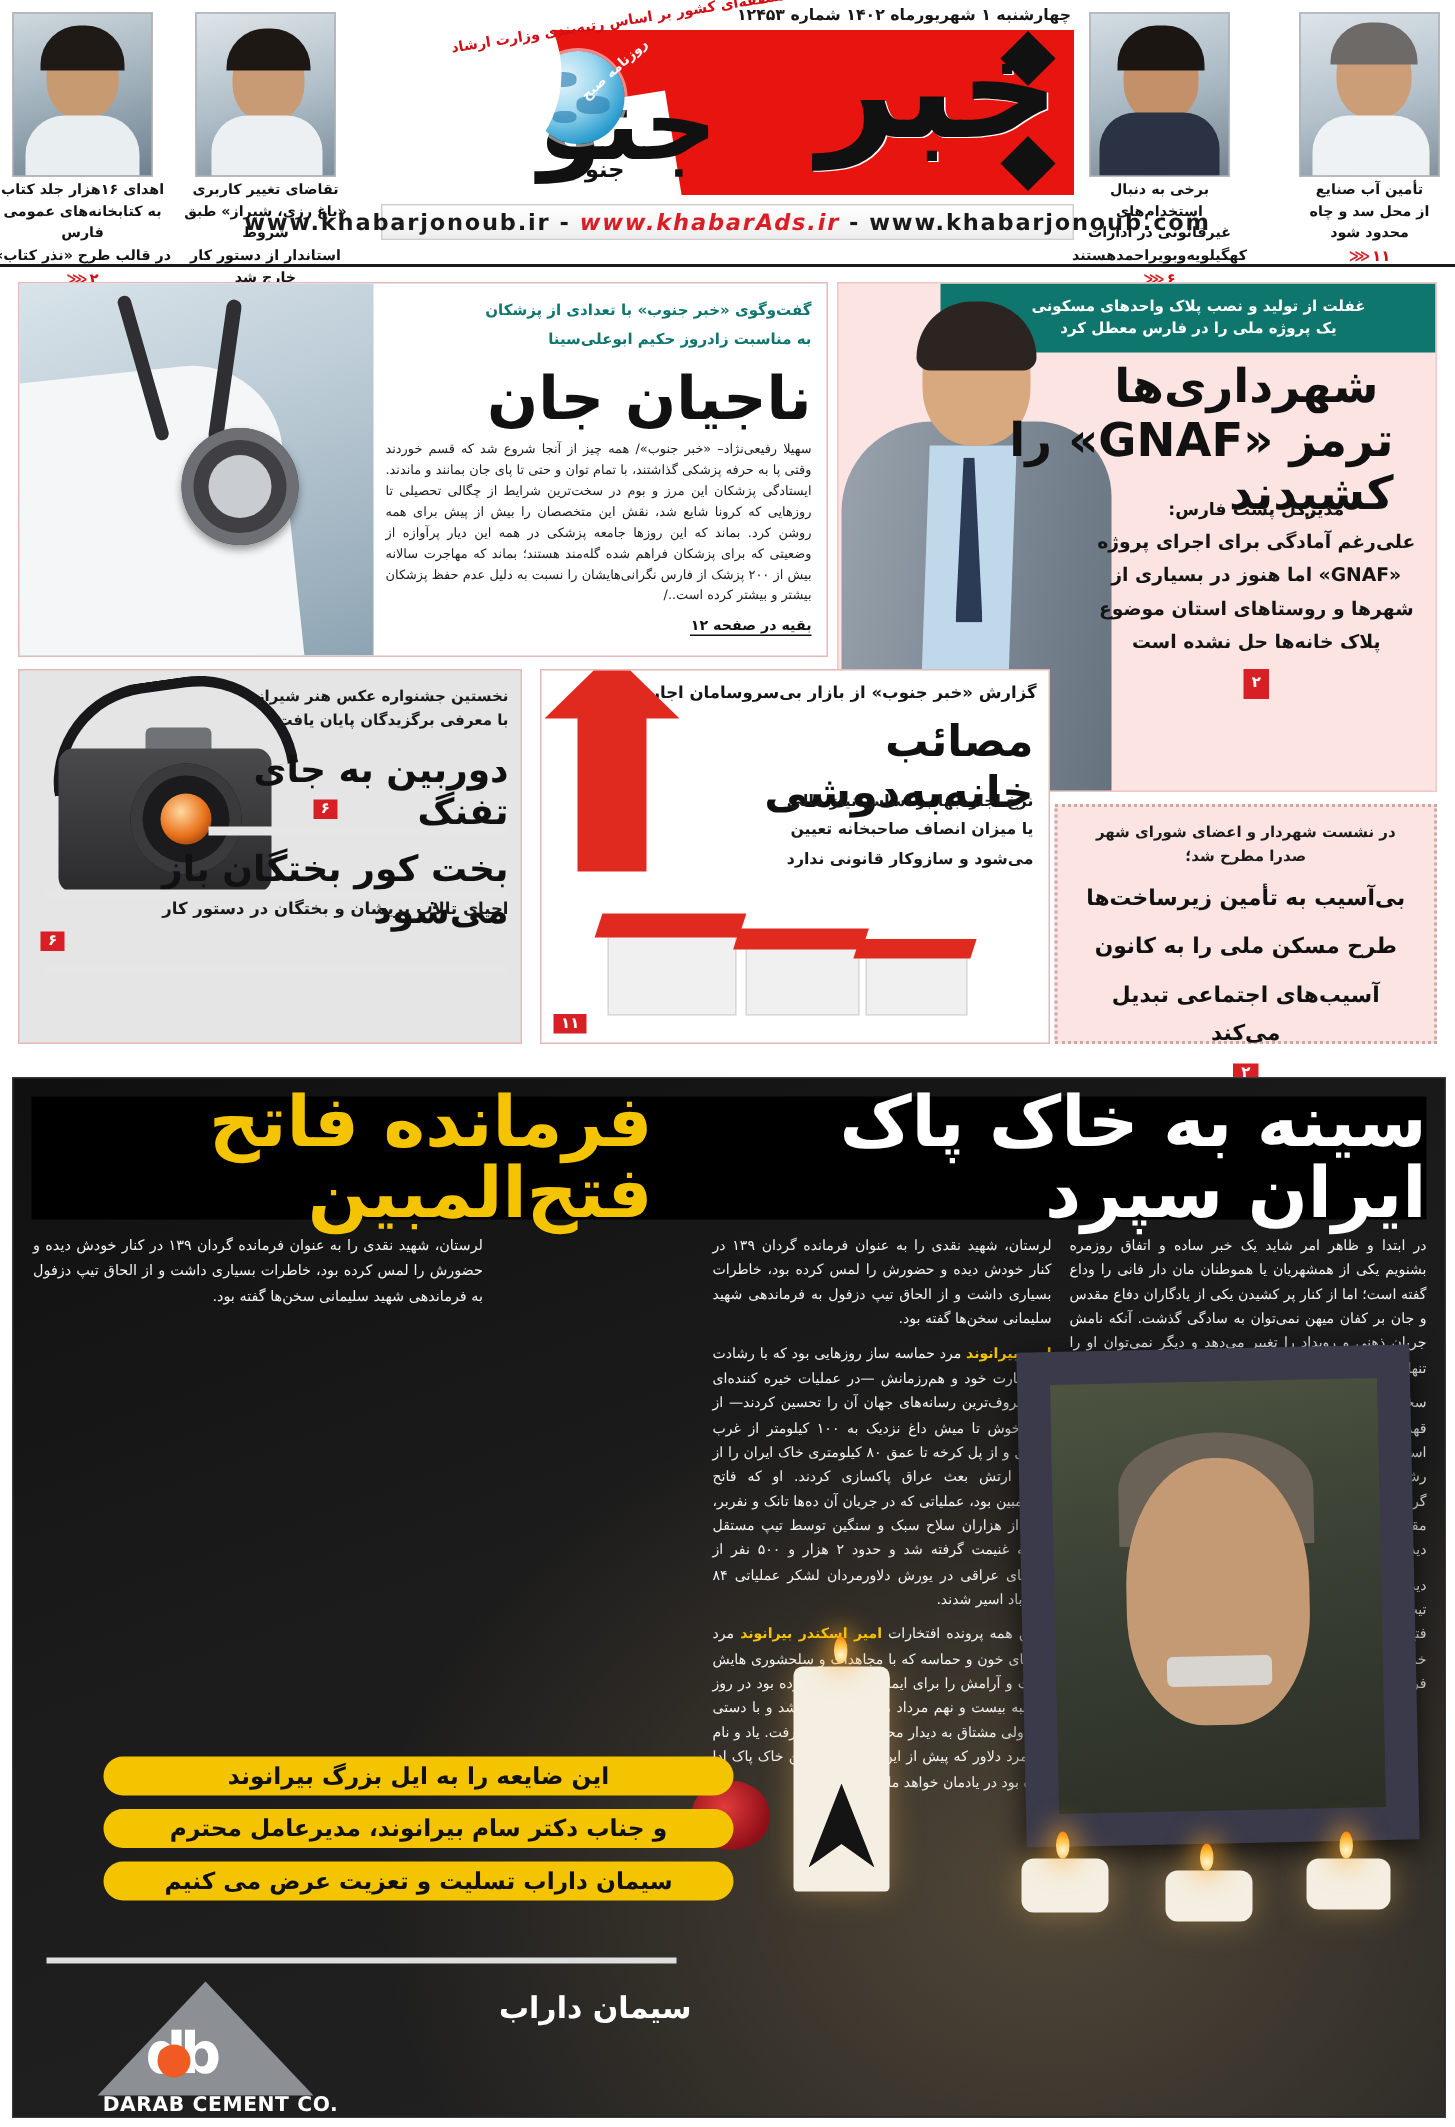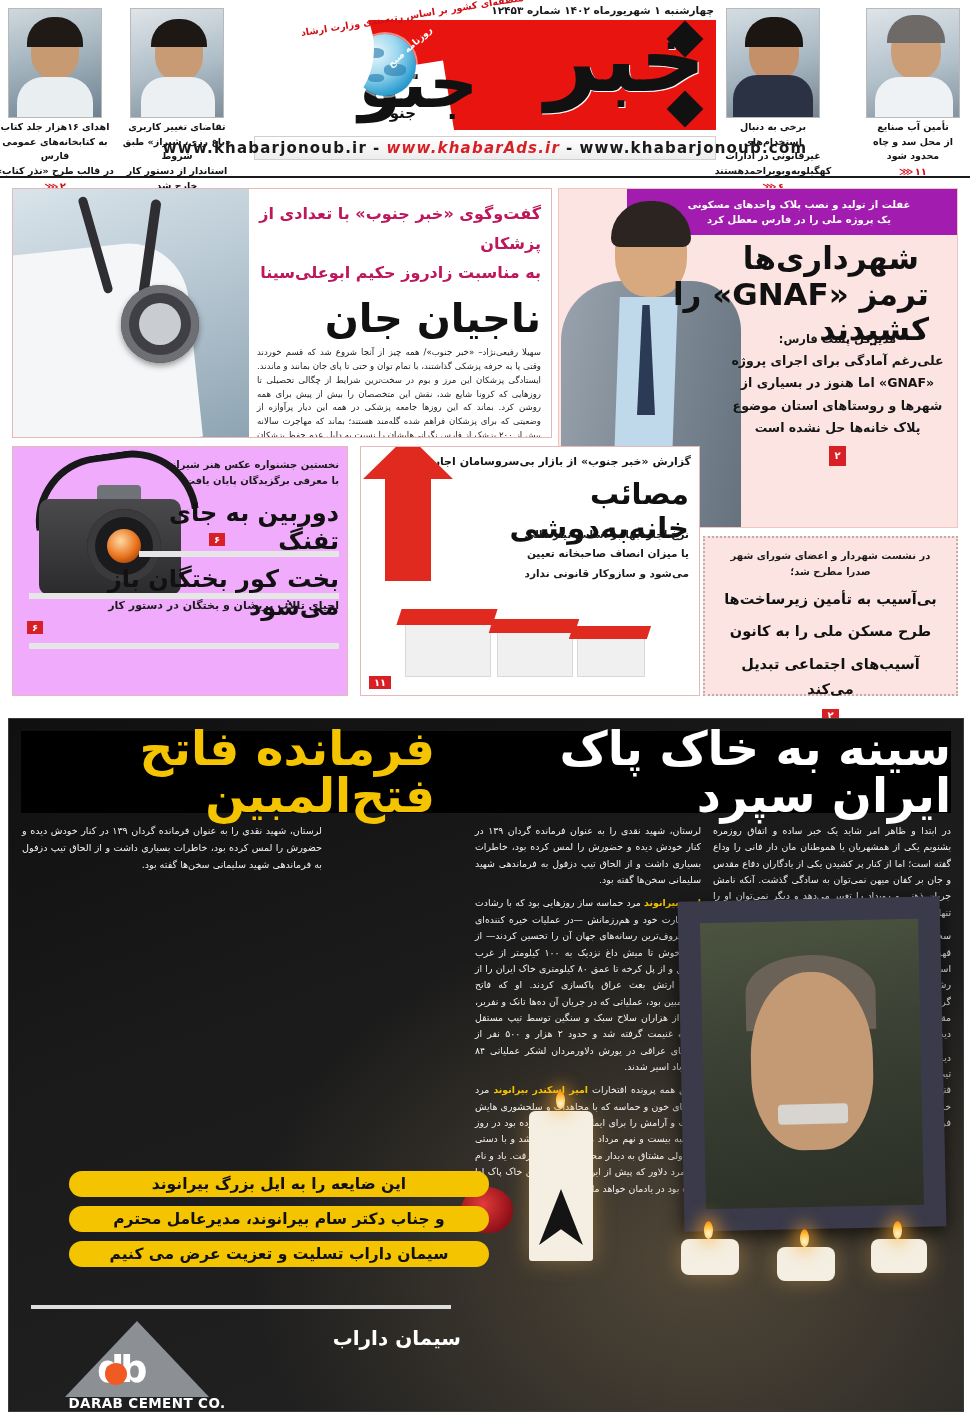--- a/index.html
+++ b/index.html
@@ -40,27 +40,27 @@
   .panel{position:absolute;box-sizing:border-box;}
 
   .doctor-panel{left:12px;top:10px;width:540px;height:250px;border:1px solid #e3b9b9;background:#fff;overflow:hidden;}
   .doc-photo{position:absolute;left:0;top:0;width:236px;height:248px;background:linear-gradient(160deg,#d9e4ea 0%,#b9c9d4 45%,#8ea4b2 100%);overflow:hidden;}
   .coat{position:absolute;left:-10px;bottom:-10px;width:190px;height:200px;background:#f4f6f7;border-radius:20px 60px 0 0;transform:rotate(-6deg);}
   .scope-ring{position:absolute;left:108px;top:96px;width:78px;height:78px;border-radius:50%;background:#3f3f44;box-shadow:inset 0 0 0 8px #6e6e75,0 3px 6px rgba(0,0,0,.4);}
   .scope-ring:after{content:"";position:absolute;inset:18px;border-radius:50%;background:#c9ccd0;}
   .scope-tube{position:absolute;left:132px;top:10px;width:10px;height:96px;background:#2f2f33;border-radius:6px;transform:rotate(8deg);}
   .scope-tube2{position:absolute;left:78px;top:6px;width:9px;height:100px;background:#2f2f33;border-radius:6px;transform:rotate(-16deg);}
   .doc-text{position:absolute;right:0;top:0;width:300px;padding:10px 10px 6px 6px;box-sizing:border-box;text-align:right;}
-  .kicker{font-size:16px;font-weight:bold;line-height:1.85;color:#be185d;}
+  .kicker{font-size:10px;font-weight:bold;line-height:1.85;color:#0f766e;}
   .head-xl{font-size:40px;font-weight:bold;color:#111;line-height:1.1;margin:8px 0 6px;}
   .body-fa{font-size:8.6px;line-height:1.62;color:#202020;text-align:justify;}
   .more{display:inline-block;margin-top:6px;font-size:9.5px;font-weight:bold;color:#111;border-bottom:1px solid #111;}
 
   .gnaf-panel{right:12px;top:10px;width:400px;height:340px;background:#fbe4e2;border:1px solid #f0c6c2;overflow:hidden;}
-  .gnaf-redbar{position:absolute;right:0;top:0;width:330px;height:46px;background:#a21caf;color:#fff;
+  .gnaf-redbar{position:absolute;right:0;top:0;width:330px;height:46px;background:#0f766e;color:#fff;
                display:flex;flex-direction:column;justify-content:center;padding:0 12px 0 26px;box-sizing:border-box;text-align:center;}
   .gnaf-redbar div{font-size:10px;font-weight:bold;line-height:1.5;}
   .gnaf-head{position:absolute;right:28px;top:52px;width:270px;text-align:left;}
   .gnaf-head .l1{font-size:31px;font-weight:bold;color:#111;line-height:1.15;text-align:right;padding-right:10px;}
   .gnaf-head .l2{font-size:31px;font-weight:bold;color:#111;line-height:1.15;text-align:right;}
   .gnaf-sub{position:absolute;right:12px;top:140px;width:215px;text-align:center;font-size:12.5px;font-weight:bold;line-height:1.8;color:#151515;}
   .gnaf-sub .lead{font-size:11.5px;}
   .pgbox{display:inline-block;background:#d81f26;color:#fff;font-size:10px;font-weight:bold;padding:1px 5px;margin-top:6px;}
   .man-photo{position:absolute;left:-4px;top:-4px;width:190px;height:346px;overflow:hidden;}
   .man-suit{position:absolute;left:6px;top:96px;width:180px;height:250px;background:linear-gradient(100deg,#9aa3ad 0%,#7e8a96 48%,#66727e 100%);border-radius:60px 50px 0 0;}
@@ -72,21 +72,21 @@
   .rent-panel{left:360px;top:268px;width:340px;height:250px;border:1px solid #e3b9b9;background:#fff;overflow:hidden;}
   .rent-kicker{position:absolute;right:8px;top:8px;width:324px;text-align:right;font-size:11px;font-weight:bold;color:#161616;}
   .rent-head{position:absolute;right:10px;top:30px;width:250px;text-align:right;font-size:29px;font-weight:bold;color:#111;}
   .rent-sub{position:absolute;right:10px;top:78px;width:170px;text-align:right;font-size:10.5px;font-weight:bold;line-height:1.85;color:#1a1a1a;}
   .arrow-red{position:absolute;left:24px;top:14px;width:46px;height:120px;background:#e02a20;}
   .arrow-red:before{content:"";position:absolute;left:-22px;top:-26px;border-left:45px solid transparent;border-right:45px solid transparent;border-bottom:44px solid #e02a20;}
   .house{position:absolute;bottom:18px;background:#f0f0f0;border:1px solid #d8d8d8;}
   .roof{position:absolute;background:#e02a20;}
   .rent-pg{position:absolute;left:8px;bottom:6px;background:#d81f26;color:#fff;font-size:10px;font-weight:bold;padding:1px 5px;}
 
-  .cam-panel{left:12px;top:268px;width:336px;height:250px;border:1px solid #e3b9b9;background:#f0abfc;overflow:hidden;}
+  .cam-panel{left:12px;top:268px;width:336px;height:250px;border:1px solid #e3b9b9;background:#e5e5e5;overflow:hidden;}
   .cam-body{position:absolute;left:26px;top:52px;width:142px;height:96px;background:linear-gradient(#4a4a4c,#2b2b2d);border-radius:10px;}
   .cam-top{position:absolute;left:84px;top:38px;width:44px;height:20px;background:#6f7276;border-radius:4px 4px 0 0;}
   .cam-lens{position:absolute;left:74px;top:62px;width:74px;height:74px;border-radius:50%;background:#1b1b1d;box-shadow:inset 0 0 0 8px #3a3a3d;}
   .cam-lens:after{content:"";position:absolute;inset:20px;border-radius:50%;background:radial-gradient(circle at 40% 35%,#ffd9a0,#e8701a 55%,#6d2708 100%);}
   .cam-strap{position:absolute;left:18px;top:6px;width:150px;height:60px;border:7px solid #18181a;border-bottom:none;border-radius:70px 70px 0 0;transform:rotate(-8deg);}
   .cam-txt{position:absolute;right:8px;top:10px;width:200px;text-align:right;}
   .cam-k{font-size:10px;font-weight:bold;line-height:1.6;color:#1a1a1a;}
   .cam-h{font-size:24px;font-weight:bold;color:#111;margin-top:10px;}
   .hr-grey{position:absolute;height:6px;background:#e6e6e6;}
   .cam-pg{position:absolute;background:#d81f26;color:#fff;font-size:10px;font-weight:bold;padding:1px 5px;}

